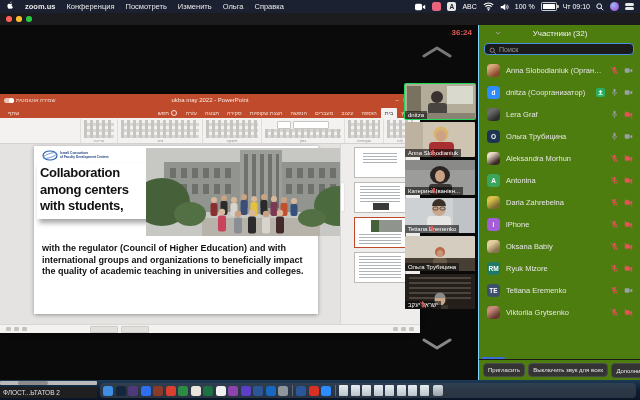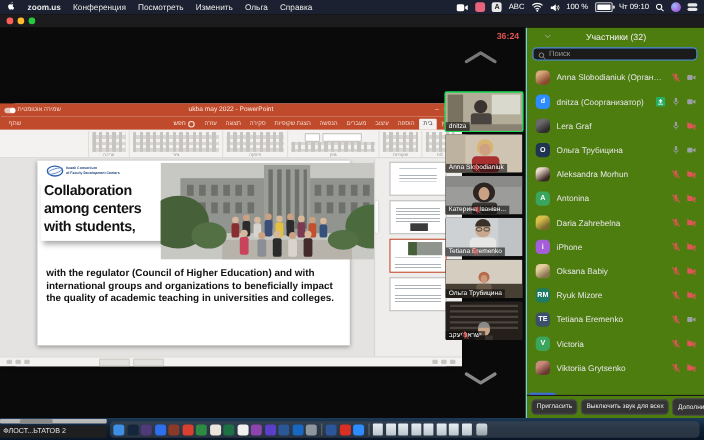--- a/index.html
+++ b/index.html
@@ -708,34 +708,20 @@
           <svg class="ic off" width="9" height="9">
               <use href="#i-mic-off"></use>
             </svg>
           <svg class="ic on" width="9" height="9">
               <use href="#i-cam"></use>
             </svg>
         </span>
       </div>
 
 
-      <div class="prow">
-        <span class="pav" style="background:#3BA55D">
-            <span>V</span>
-          </span>
-        <span class="pname">Victoria</span>
-        <span class="picons">
-          <svg class="ic off" width="9" height="9">
-              <use href="#i-mic-off"></use>
-            </svg>
-          <svg class="ic off" width="9" height="9">
-              <use href="#i-cam-off"></use>
-            </svg>
-        </span>
-      </div>
 
       <div class="prow">
         <span class="pav" style="background:linear-gradient(145deg,#c88a7a 30%,#6a3a30 75%)">
             <span></span>
           </span>
         <span class="pname">Viktoriia Grytsenko</span>
         <span class="picons">
           <svg class="ic off" width="9" height="9">
               <use href="#i-mic-off"></use>
             </svg>

